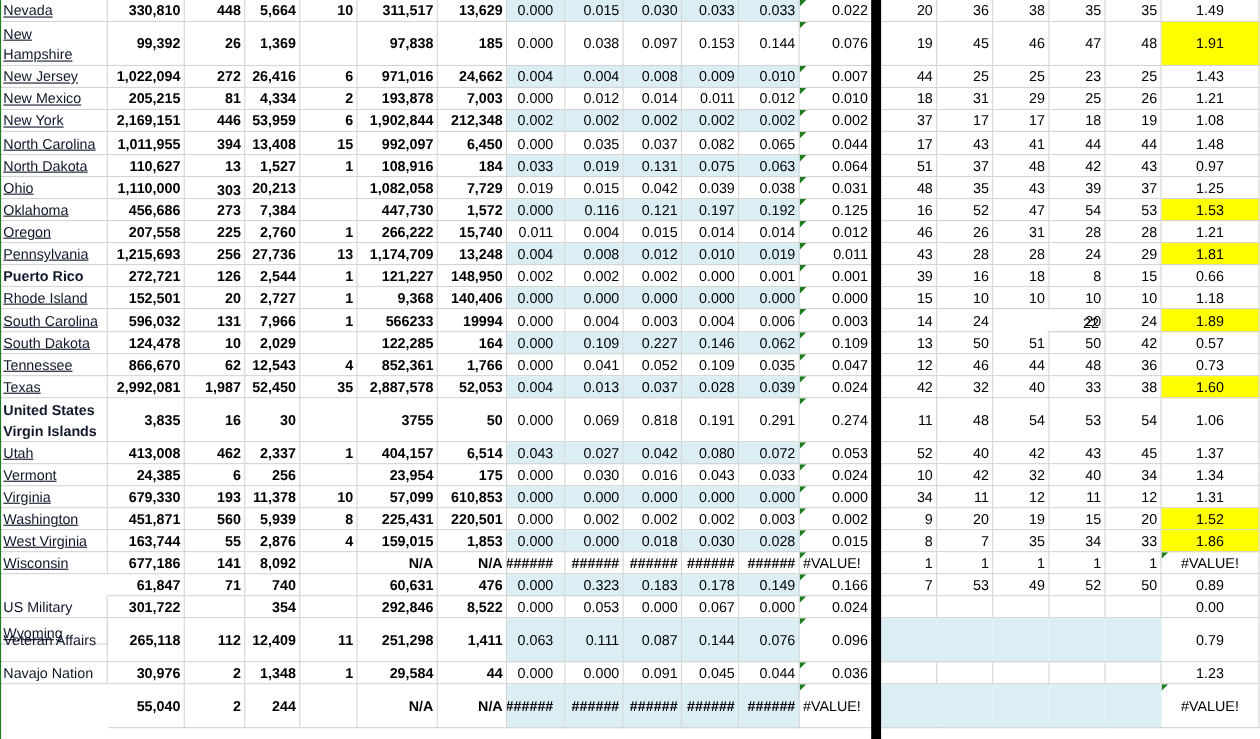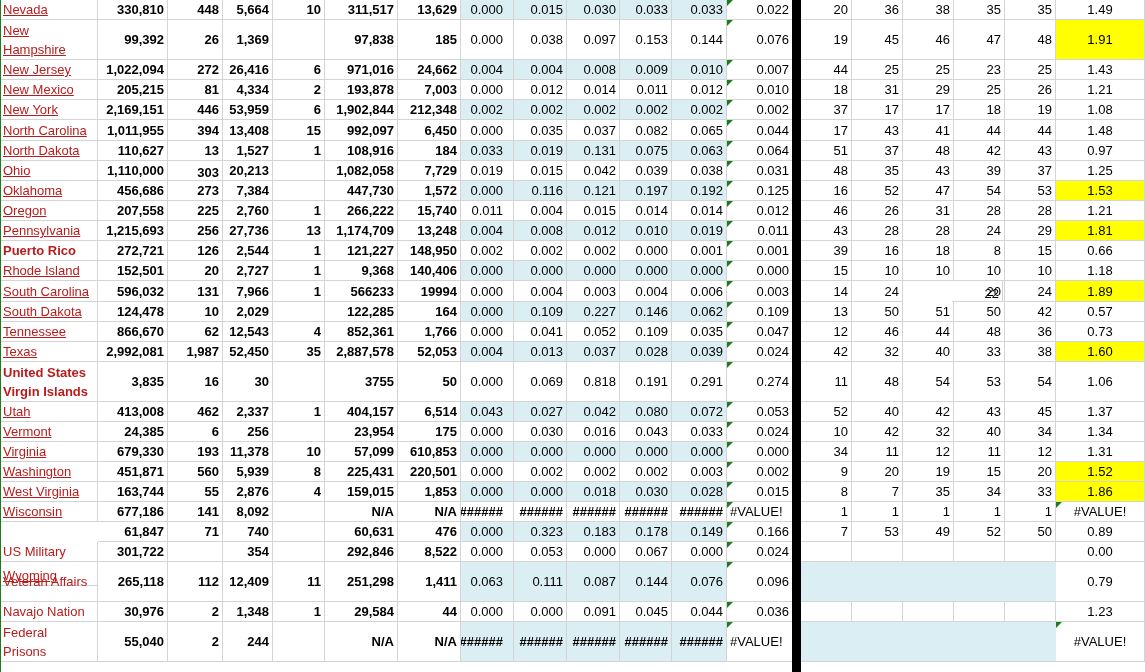--- a/index.html
+++ b/index.html
@@ -7,21 +7,21 @@
          font-family:"Liberation Sans", "DejaVu Sans", sans-serif; font-size:13px; color:#000; }
   #sheet { position:absolute; left:0; top:0; width:1145px; }
   .row { position:absolute; left:0; width:1145px; }
   .cell { position:absolute; top:0; box-sizing:border-box; border-right:1px solid #d4d4d4;
           border-bottom:1px solid #d4d4d4; height:100%; display:flex; align-items:center;
           padding:0 3px; white-space:nowrap; overflow:hidden; }
   .r { justify-content:flex-end; }
   .c { justify-content:center; }
   .l { justify-content:flex-start; }
   .b { font-weight:bold; }
-  .name { text-decoration:underline; color:#b91c1c; white-space:normal; line-height:19px; }
+  .name { text-decoration:underline; color:#0f172a; white-space:normal; line-height:19px; }
   .name.nolink { text-decoration:none; }
   .blue { background:#daeef3; }
   .yellow { background:#ffff00; }
   .tri { position:absolute; top:0; left:0; width:0; height:0;
          border-top:6px solid #1e7b1e; border-right:6px solid transparent; }
   #blackbar { position:absolute; left:792px; top:0; width:9px; height:672px; background:#000; }
   #leftedge { position:absolute; left:0; top:0; width:1px; height:672px; background:#1e7b1e; }
 </style>
 </head>
 <body>
@@ -1702,23 +1702,20 @@
         <span></span>
       </div>
       <div class="cell r" style="left: 1005px; width: 51px;">
         <span></span>
       </div>
       <div class="cell c" style="left: 1056px; width: 89px;">
         <span>1.23</span>
       </div>
     </div>
     <div class="row" style="top: 622px; height: 40px;">
-      <div class="cell l" style="left: 0px; width: 98px;">
-        <span class="name nolink">Federal Prisons</span>
-      </div>
       <div class="cell r b" style="left: 98px; width: 70px;">
         <span>55,040</span>
       </div>
       <div class="cell r b" style="left: 168px; width: 55px;">
         <span>2</span>
       </div>
       <div class="cell r b" style="left: 223px; width: 50px;">
         <span>244</span>
       </div>
       <div class="cell r b" style="left: 273px; width: 52px;">

